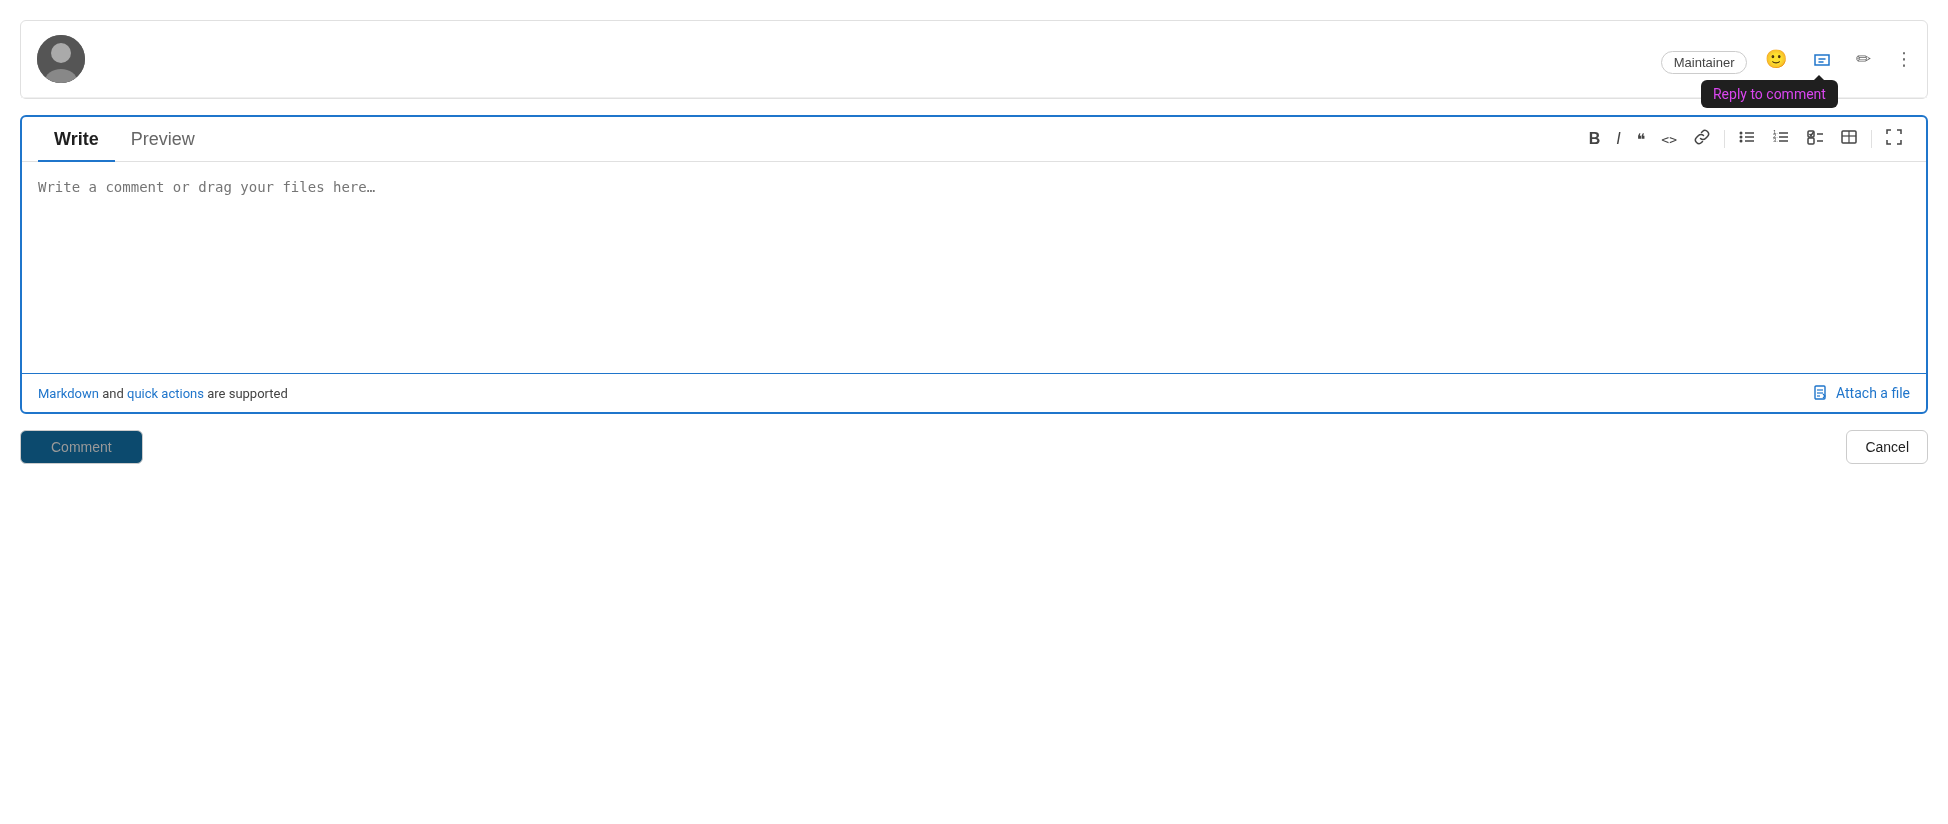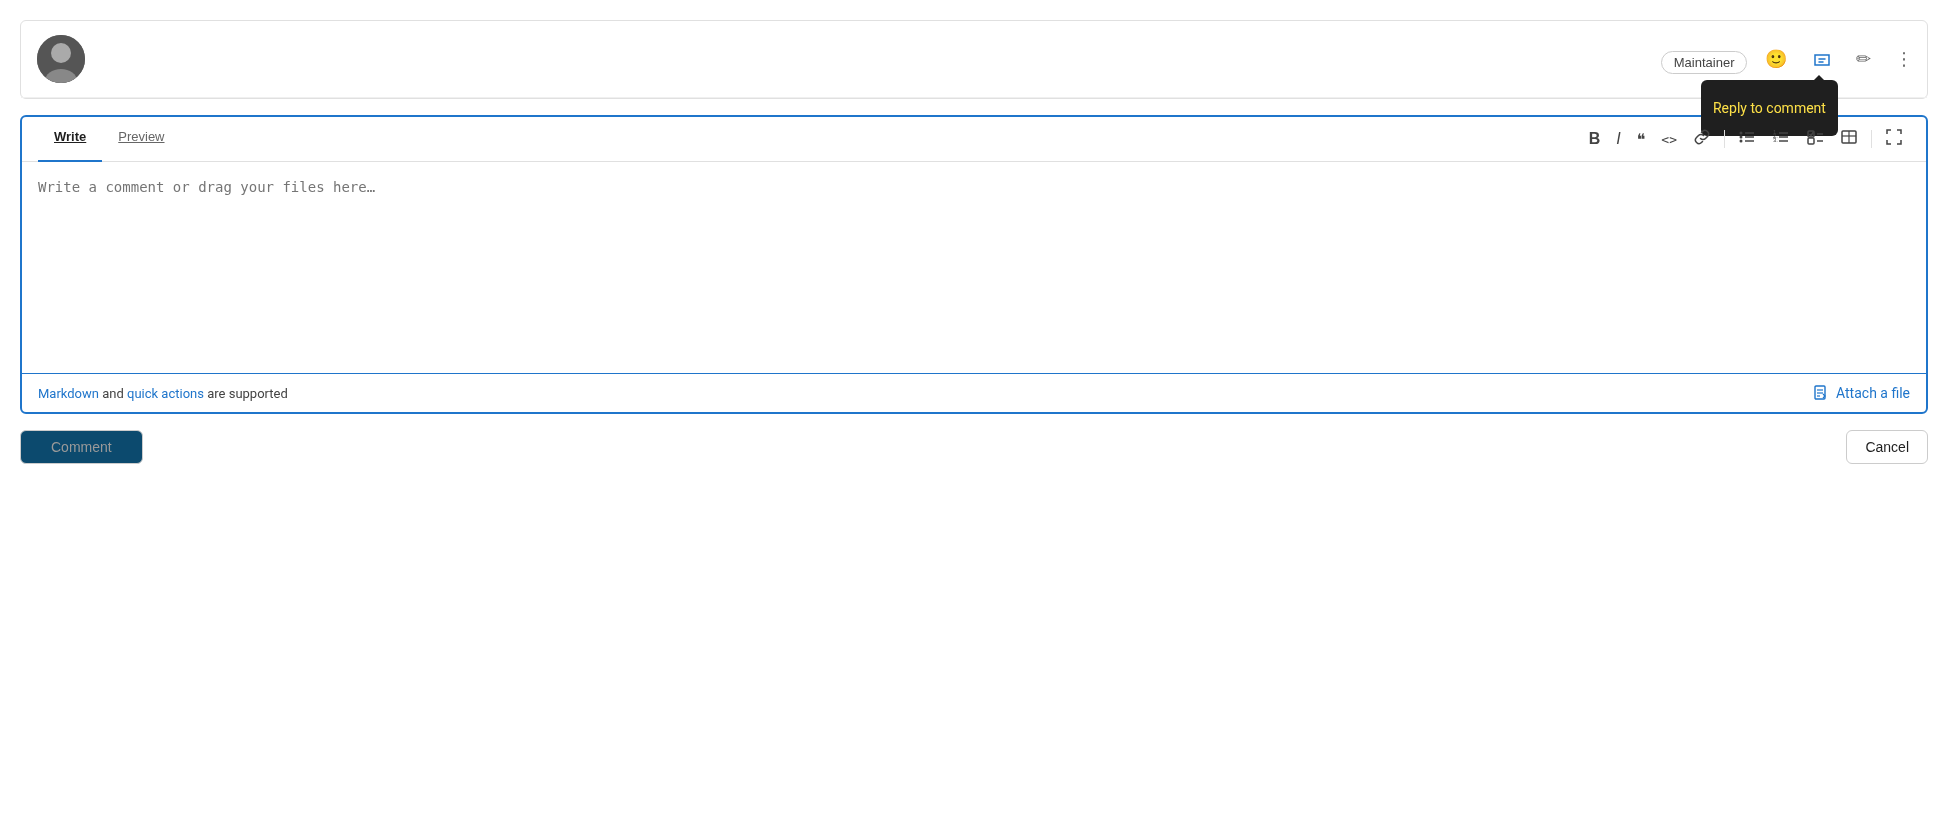--- a/index.html
+++ b/index.html
@@ -117,22 +117,22 @@
     .tooltip-wrapper {
       position: relative;
       display: inline-block;
     }
 
     .tooltip {
       position: absolute;
       top: calc(100% + 6px);
       right: 0;
       background: #1f1f1f;
-      color: #fde047;
-      padding: 20px 12px;
+      color: #d946ef;
+      padding: 6px 12px;
       border-radius: 6px;
       font-size: 14px;
       white-space: nowrap;
       pointer-events: none;
       z-index: 10;
     }
 
     .tooltip::before {
       content: '';
       position: absolute;
@@ -153,29 +153,28 @@
 
     .editor-tabs {
       display: flex;
       align-items: center;
       padding: 0 16px;
       border-bottom: 1px solid #e0e0e0;
       position: relative;
     }
 
     .editor-tab {
-      padding: 12px 16px 16px;
-      font-size: 13px;
+      padding: 12px 16px 10px;
+      font-size: 18px;
       cursor: pointer;
       border: none;
       background: none;
       color: #666;
       border-bottom: 2px solid transparent;
       margin-bottom: -1px;
-      text-decoration: underline;
     }
 
     .editor-tab.active {
       color: #1f1f1f;
       font-weight: 600;
       border-bottom: 2px solid #1f75cb;
     }
 
     .editor-toolbar {
       display: flex;

